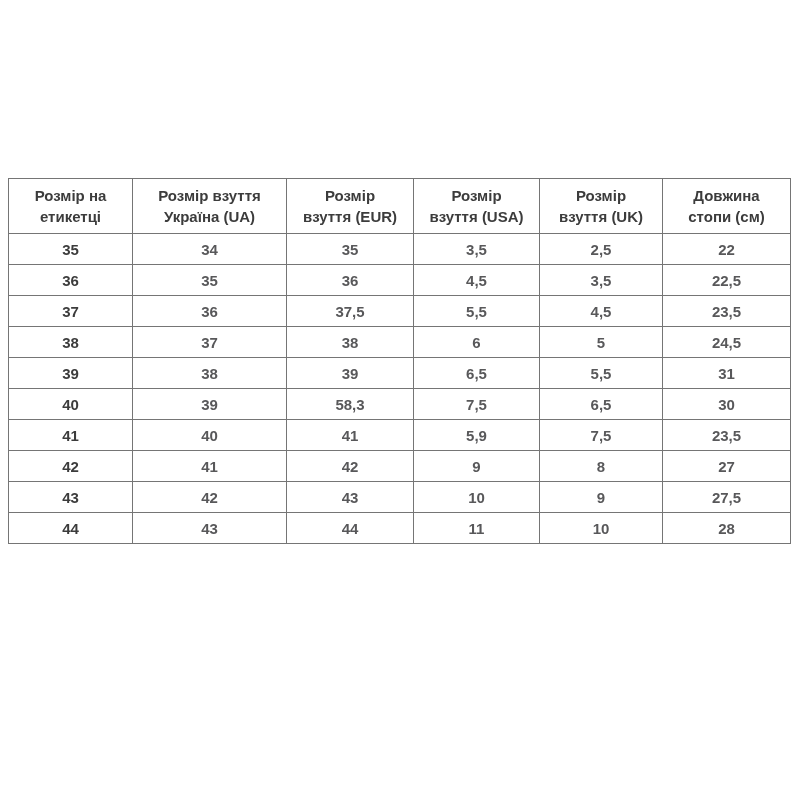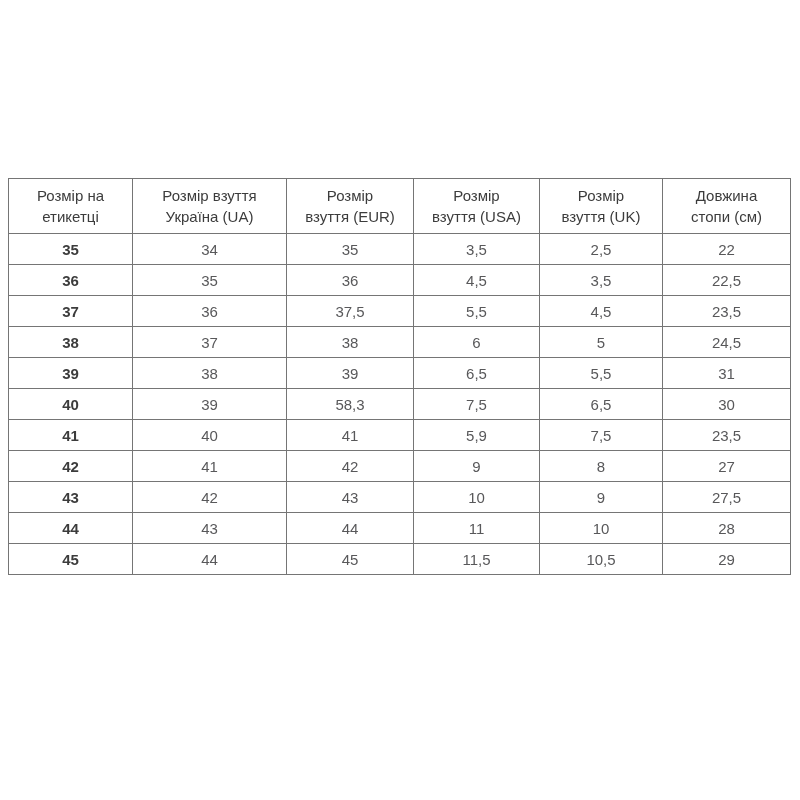--- a/index.html
+++ b/index.html
@@ -27,32 +27,32 @@
   }
   .size-chart th,.size-chart td{
     border:1px solid var(--border-color);
     text-align:center;
     vertical-align:middle;
     padding:2px 4px;
     font-size:15px;
   }
   .size-chart thead th{
     height:50px;
-    font-weight:normal;
+    font-weight:bold;
     color:var(--header-text-color);
     white-space:pre-line;
     line-height:1.4;
   }
   .size-chart tbody tr{height:31px;}
   .size-chart tbody th{
     font-weight:bold;
     color:var(--row-label-color);
   }
   .size-chart tbody td{
-    font-weight:normal;
+    font-weight:bold;
     color:var(--value-text-color);
   }
 </style>
 </head>
 <body>
 
 <div class="table-wrap">
   <table class="size-chart">
     <colgroup>
       <col style="width:124px">
@@ -152,23 +152,15 @@
         <td>27,5</td>
       </tr>
       <tr>
         <th>44</th>
         <td>43</td>
         <td>44</td>
         <td>11</td>
         <td>10</td>
         <td>28</td>
       </tr>
-      <tr>
-        <th>45</th>
-        <td>44</td>
-        <td>45</td>
-        <td>11,5</td>
-        <td>10,5</td>
-        <td>29</td>
-      </tr>
     </tbody>
   </table>
 </div>
 
 </body></html>

